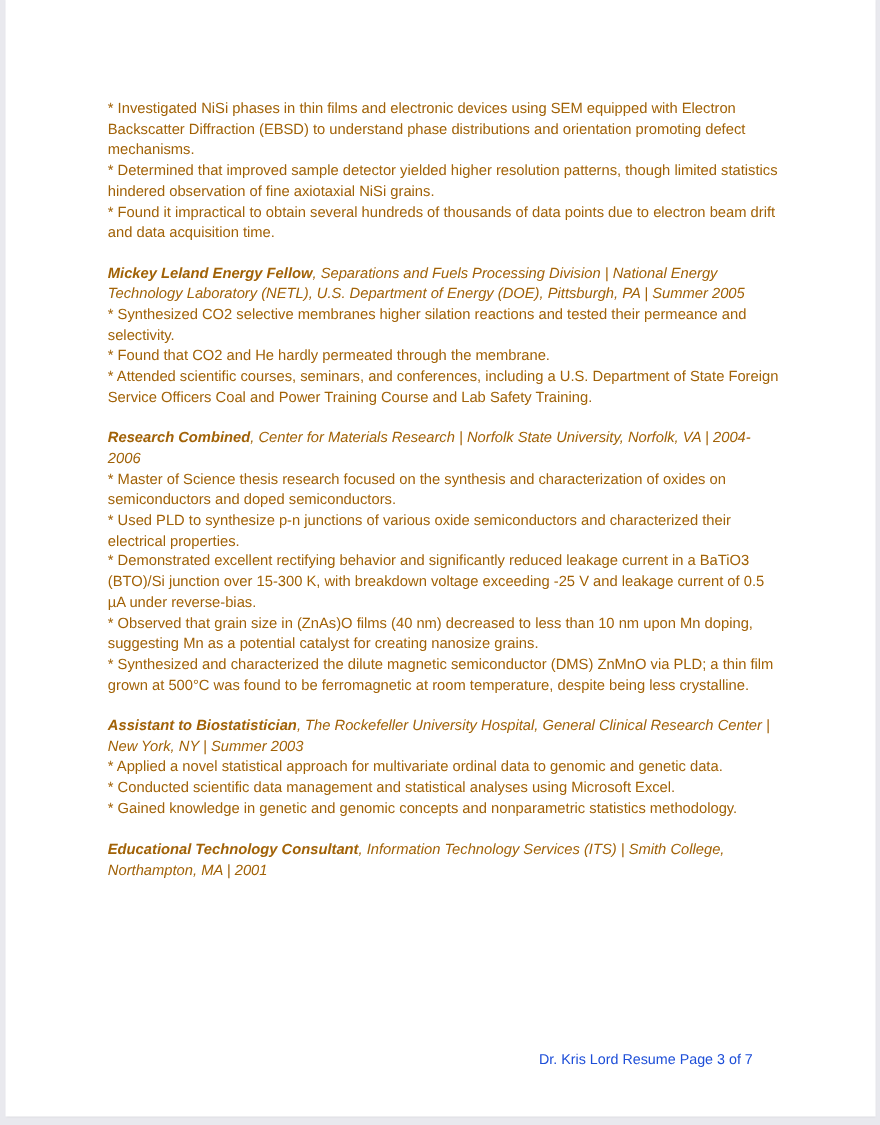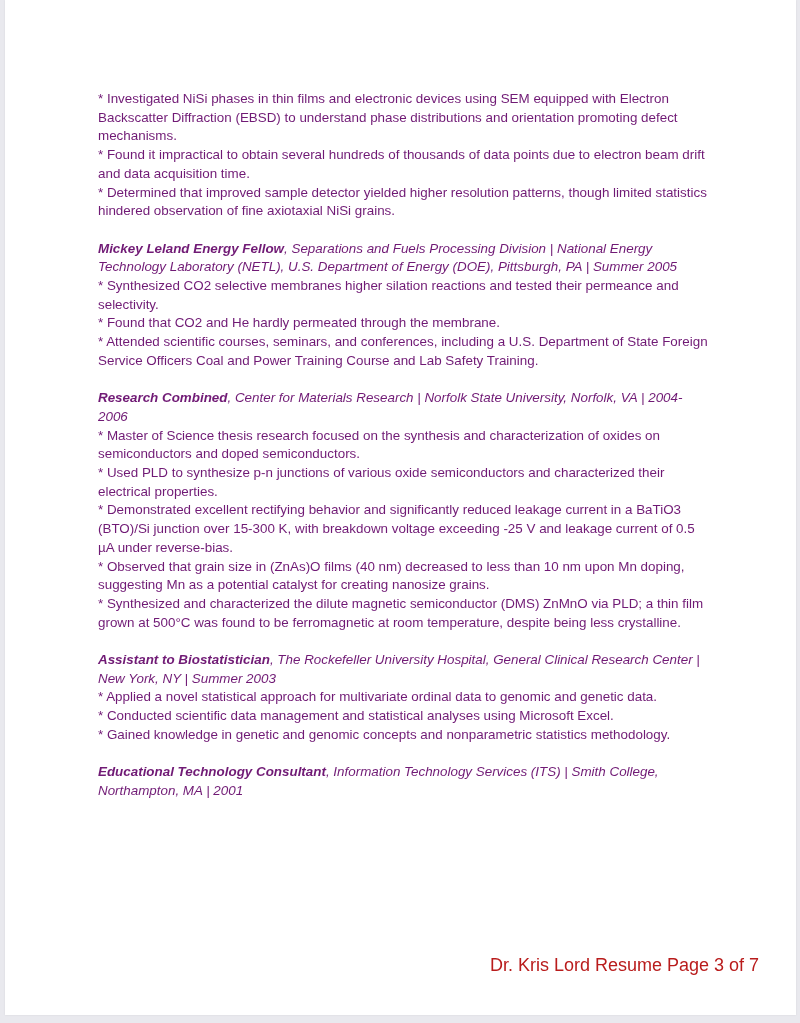--- a/index.html
+++ b/index.html
@@ -9,41 +9,41 @@
     font-family: "Liberation Sans", sans-serif;
     position: relative;
   }
   .page {
     position: absolute; left: 5px; top: 0; width: 791px; height: 1015px;
     background: #ffffff;
     box-shadow: 0 0 2px rgba(0,0,0,0.08);
   }
   .content {
     position: absolute; left: 93px; top: 90px; width: 610px;
-    font-size: 13.4px; line-height: 18.7px; color: #701a75;
+    font-size: 13.4px; line-height: 18.7px; color: #a16207;
   }
   .section { margin-bottom: 18.7px; }
   .heading { font-style: italic; }
   .heading .role { font-weight: bold; }
   .bullet { white-space: normal; }
   .footer {
     position: absolute; left: 485px; top: 955px;
-    font-size: 18px; color: #b91c1c;
+    font-size: 13px; color: #1d4ed8;
   }
 </style>
 </head>
 <body>
 
 <div class="page">
   <div class="content">
 
     <div class="section">
       <div class="bullet"> * Investigated NiSi phases in thin films and electronic devices using SEM equipped with Electron Backscatter Diffraction (EBSD) to understand phase distributions and orientation promoting defect mechanisms.</div>
+      <div class="bullet"> * Determined that improved sample detector yielded higher resolution patterns, though limited statistics hindered observation of fine axiotaxial NiSi grains.</div>
       <div class="bullet"> * Found it impractical to obtain several hundreds of thousands of data points due to electron beam drift and data acquisition time.</div>
-      <div class="bullet"> * Determined that improved sample detector yielded higher resolution patterns, though limited statistics hindered observation of fine axiotaxial NiSi grains.</div>
     </div>
 
     <div class="section">
       <div class="heading"><span class="role">Mickey Leland Energy Fellow</span><span>, Separations and Fuels Processing Division | National Energy Technology Laboratory (NETL), U.S. Department of Energy (DOE), Pittsburgh, PA | Summer 2005</span></div>
       <div class="bullet"> * Synthesized CO2 selective membranes higher silation reactions and tested their permeance and selectivity.</div>
       <div class="bullet"> * Found that CO2 and He hardly permeated through the membrane.</div>
       <div class="bullet"> * Attended scientific courses, seminars, and conferences, including a U.S. Department of State Foreign Service Officers Coal and Power Training Course and Lab Safety Training.</div>
     </div>
 
     <div class="section">

